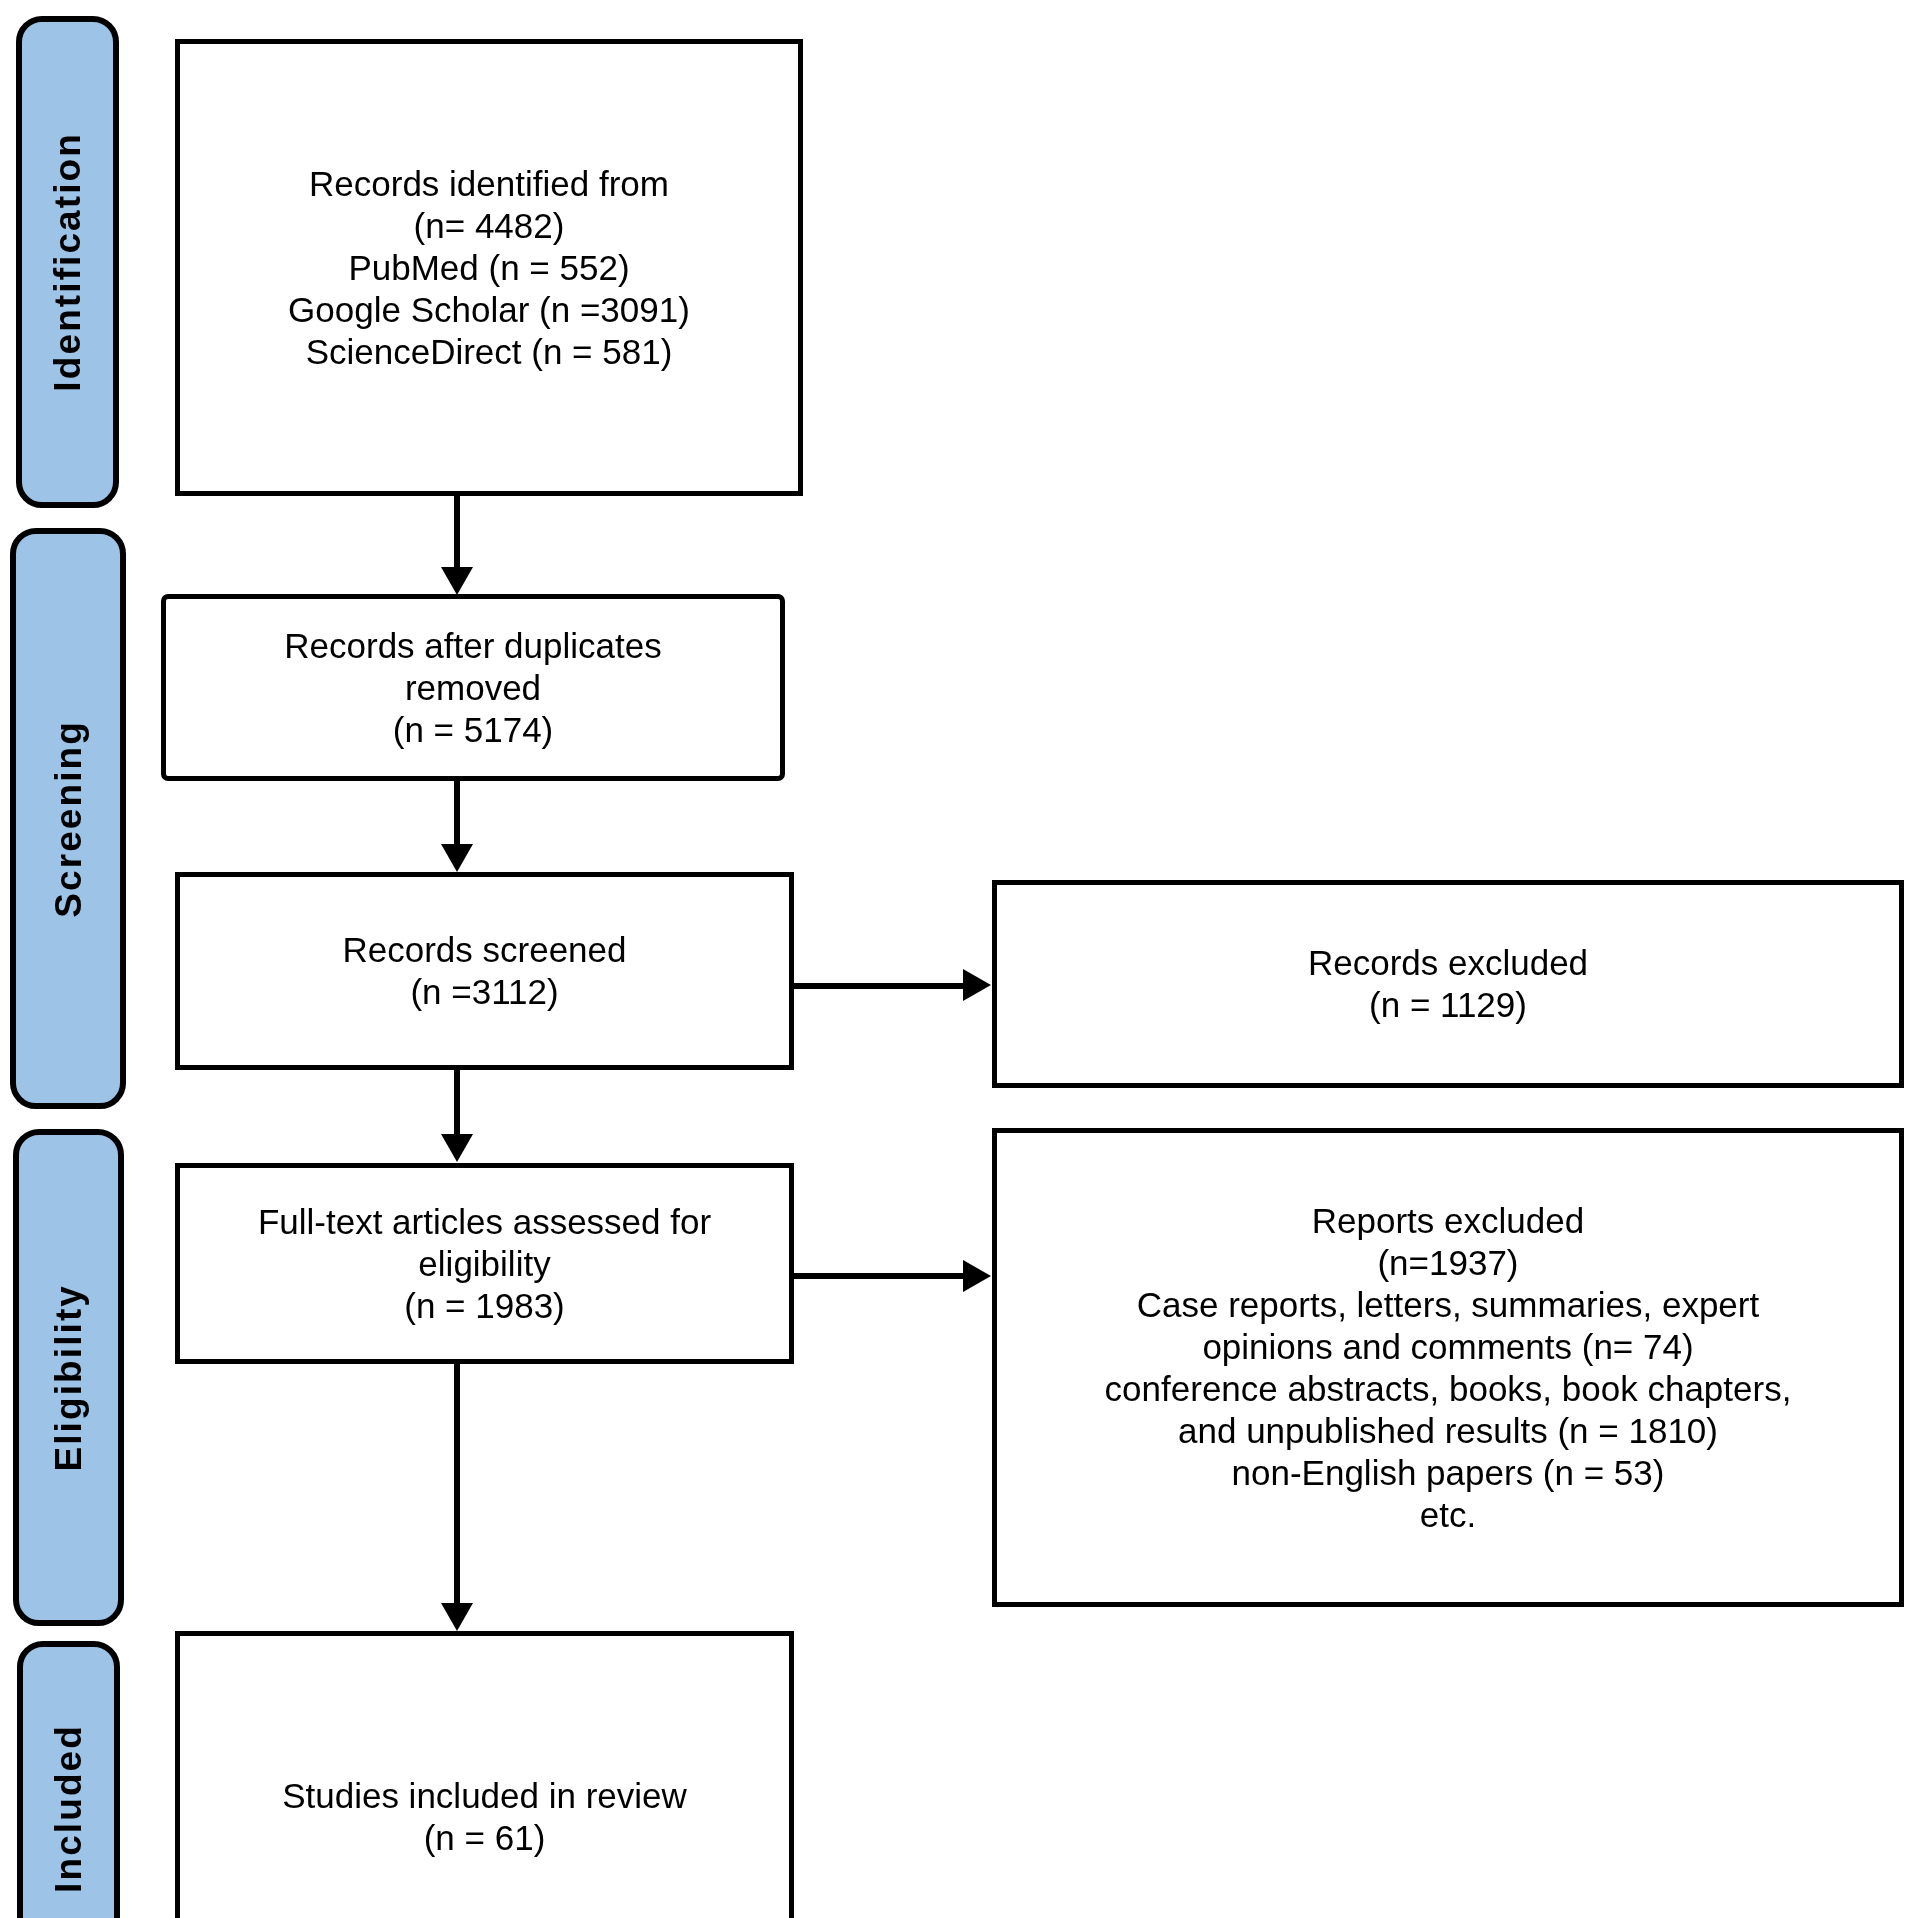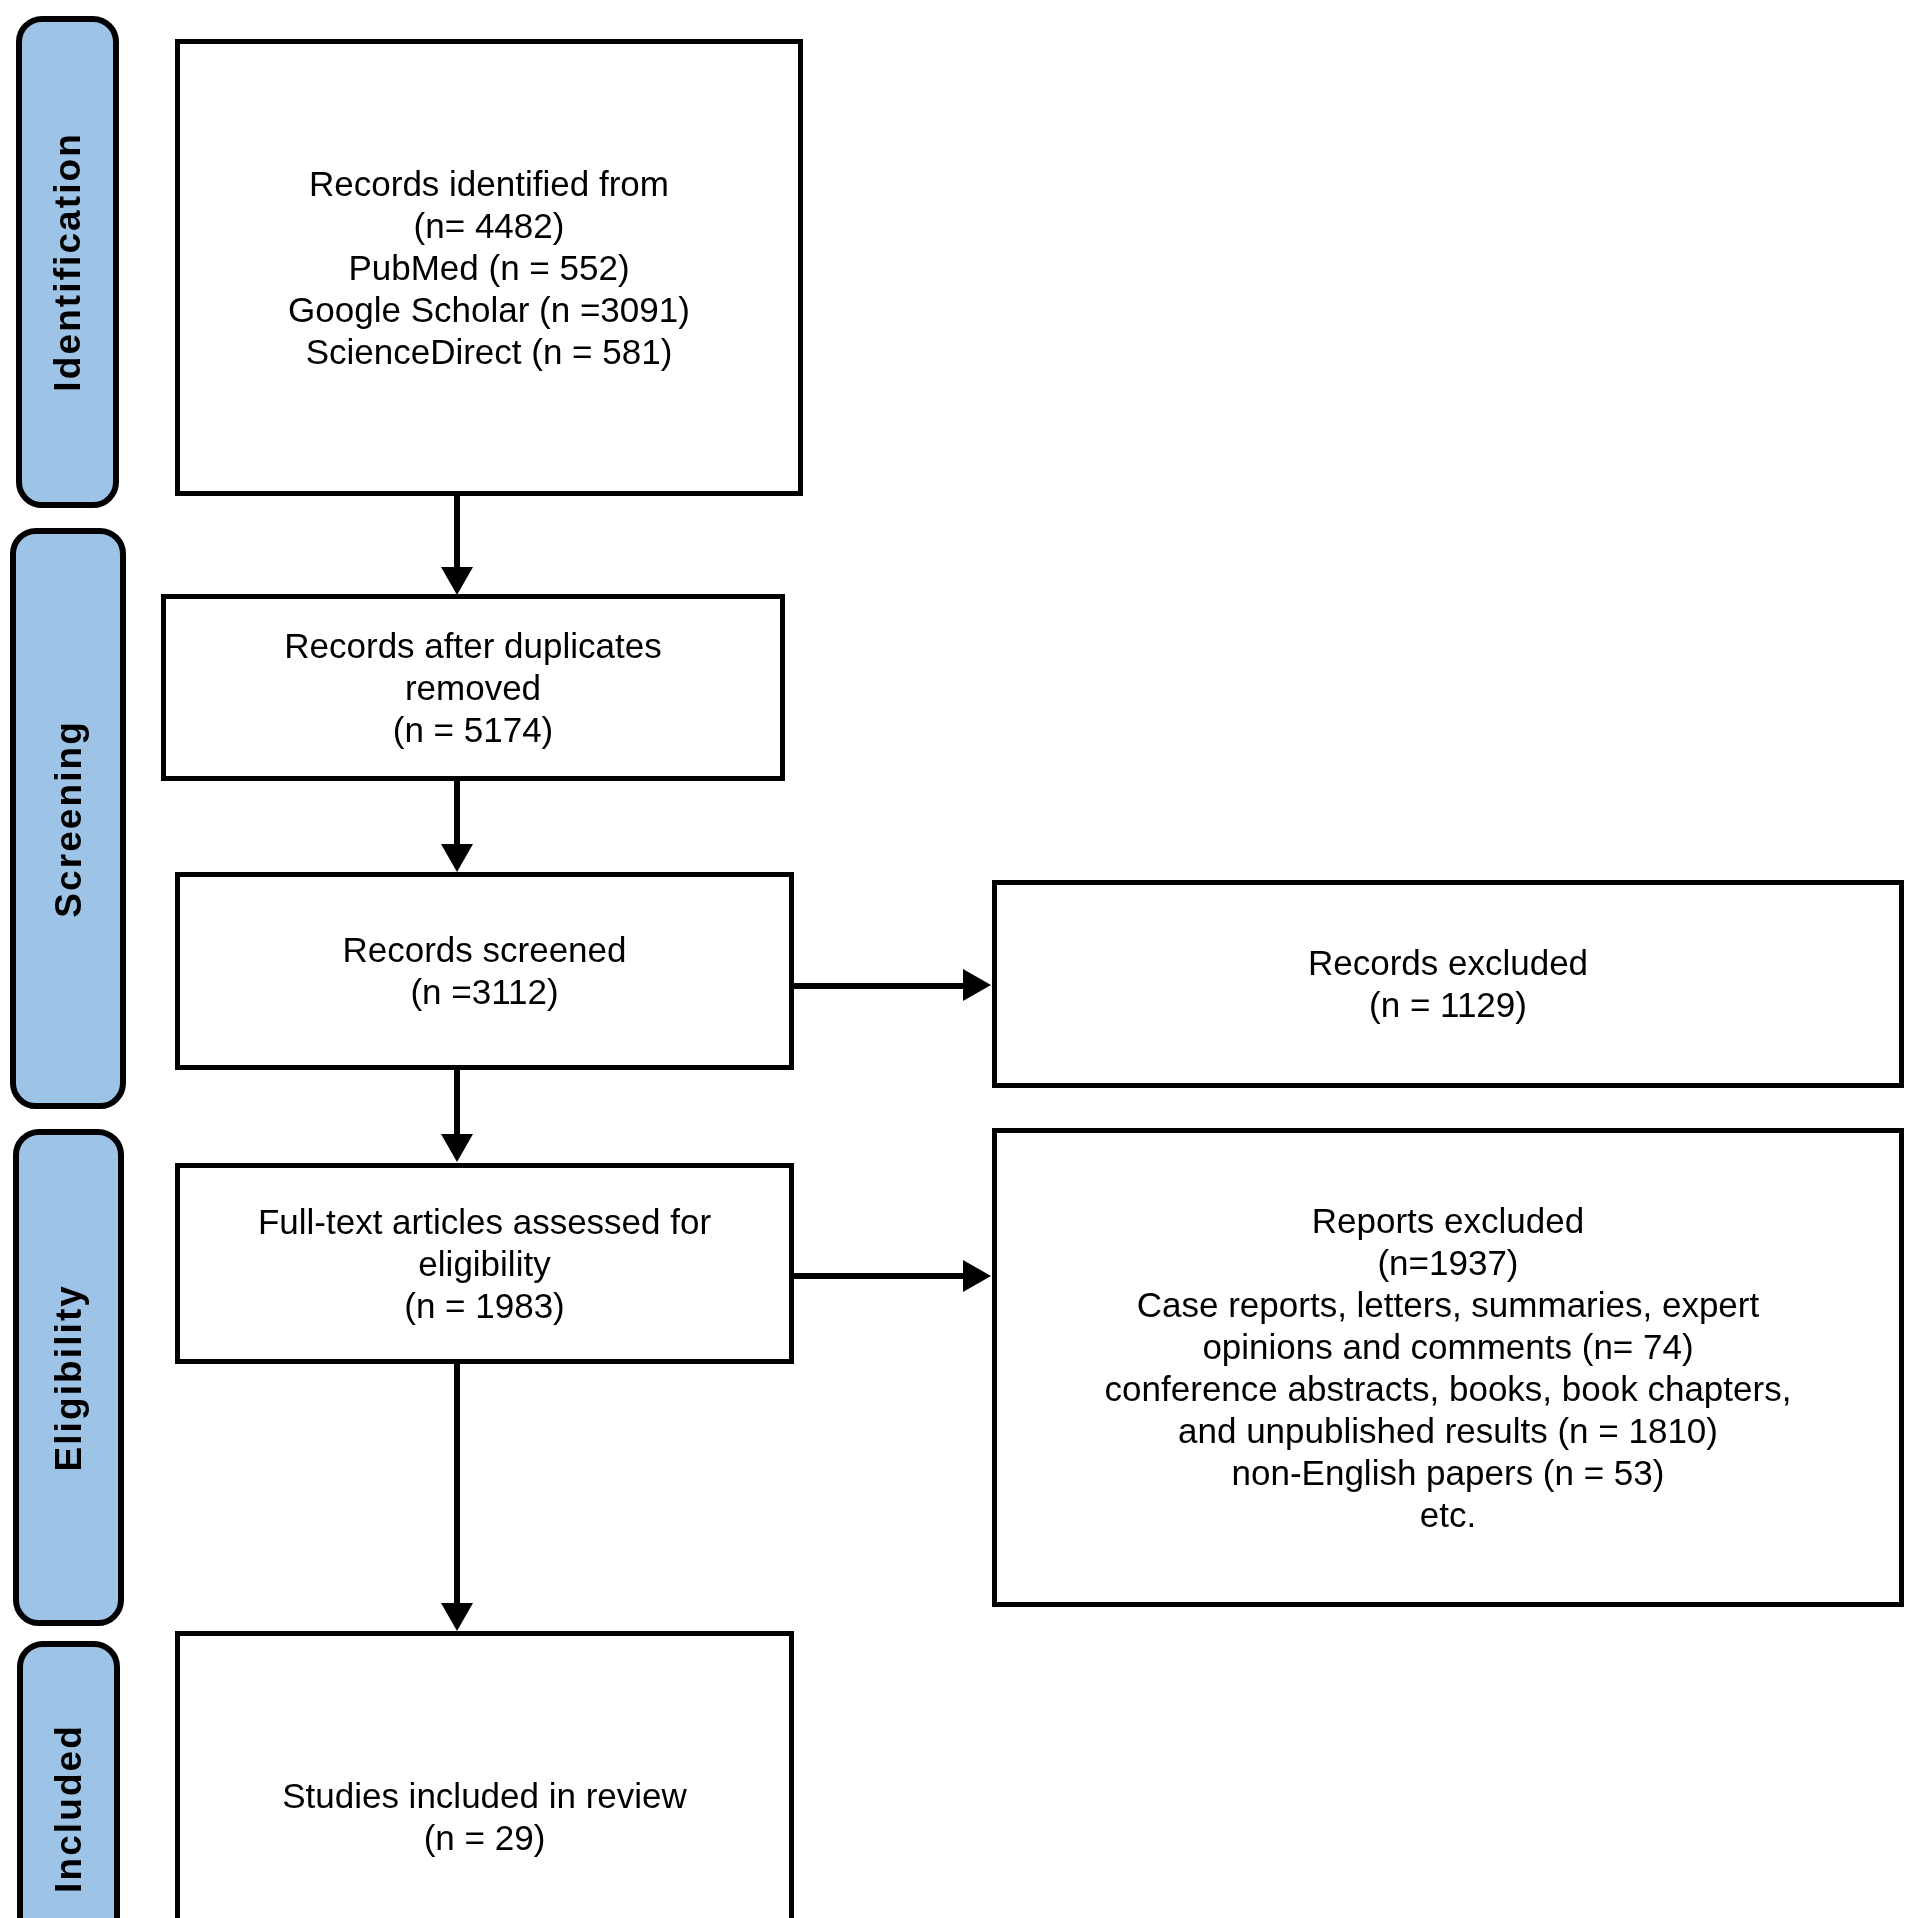--- a/index.html
+++ b/index.html
@@ -112,21 +112,21 @@
     <div class="line">Records identified from</div>
     <div class="line">(n= 4482)</div>
     <div class="line">PubMed (n = 552)</div>
     <div class="line">Google Scholar (n =3091)</div>
     <div class="line">ScienceDirect (n = 581)</div>
   </div>
 
   <div class="vline" style="left:454px; top:496px; height:75px;"></div>
   <div class="arrow-down" style="left:441px; top:567px;"></div>
 
-  <div class="fbox" style="left:161px; top:594px; width:624px; height:187px;">
+  <div class="fbox" style="left:161px; top:594px; width:624px; height:187px;border-radius:7px;">
     <div class="line">Records after duplicates</div>
     <div class="line">removed</div>
     <div class="line">(n = 5174)</div>
   </div>
 
   <div class="vline" style="left:454px; top:780px; height:68px;"></div>
   <div class="arrow-down" style="left:441px; top:844px;"></div>
 
   <div class="fbox" style="left:175px; top:872px; width:619px; height:198px;">
     <div class="line">Records screened</div>
@@ -162,17 +162,17 @@
     <div class="line">and unpublished results (n = 1810)</div>
     <div class="line">non-English papers (n = 53)</div>
     <div class="line">etc.</div>
   </div>
 
   <div class="vline" style="left:454px; top:1363px; height:244px;"></div>
   <div class="arrow-down" style="left:441px; top:1603px;"></div>
 
   <div class="fbox" style="left:175px; top:1631px; width:619px; height:371px;">
     <div class="line">Studies included in review</div>
-    <div class="line">(n = 29)</div>
+    <div class="line">(n = 61)</div>
   </div>
 
 </div>
 
 
 </body></html>

